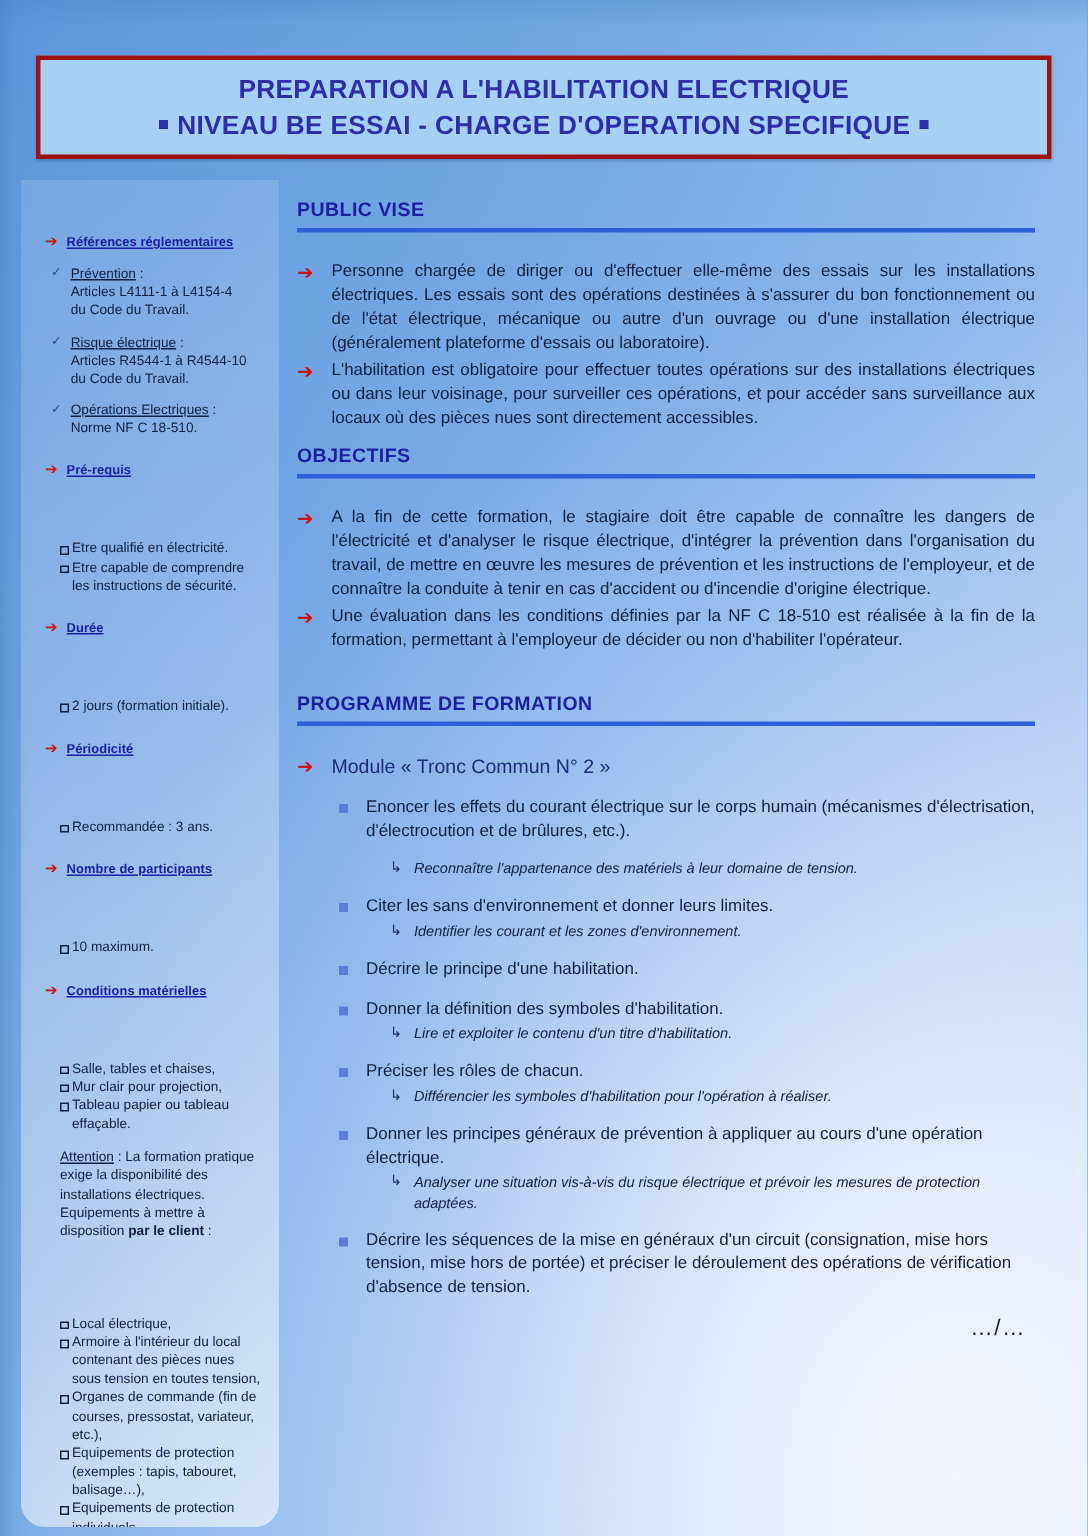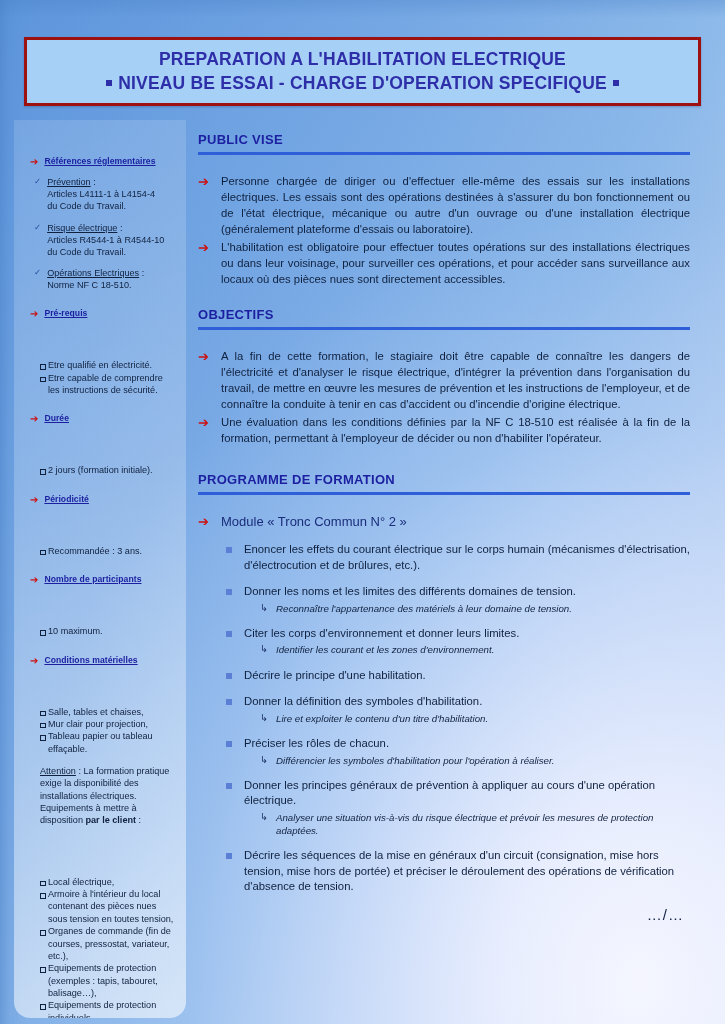--- a/index.html
+++ b/index.html
@@ -386,21 +386,21 @@
             <span class="arrow">➔</span>
             <span class="text">Personne chargée de diriger ou d'effectuer elle-même des essais sur les installations électriques. Les essais sont des opérations destinées à s'assurer du bon fonctionnement ou de l'état électrique, mécanique ou autre d'un ouvrage ou d'une installation électrique (généralement plateforme d'essais ou laboratoire).</span>
           </div>
           <div class="arrow-item">
             <span class="arrow">➔</span>
             <span class="text">L'habilitation est obligatoire pour effectuer toutes opérations sur des installations électriques ou dans leur voisinage, pour surveiller ces opérations, et pour accéder sans surveillance aux locaux où des pièces nues sont directement accessibles.</span>
           </div>
         </div>
     </div>
 
-    <div class="section" style="margin-top:20px;">
+    <div class="section" style="margin-top:9px;">
       <div class="section-title">OBJECTIFS</div>
       <div class="section-rule"></div>
       <div class="section-body" id="objectifs-body">
           <div class="arrow-item">
             <span class="arrow">➔</span>
             <span class="text">A la fin de cette formation, le stagiaire doit être capable de connaître les dangers de l'électricité et d'analyser le risque électrique, d'intégrer la prévention dans l'organisation du travail, de mettre en œuvre les mesures de prévention et les instructions de l'employeur, et de connaître la conduite à tenir en cas d'accident ou d'incendie d'origine électrique.</span>
           </div>
           <div class="arrow-item">
             <span class="arrow">➔</span>
             <span class="text">Une évaluation dans les conditions définies par la NF C 18-510 est réalisée à la fin de la formation, permettant à l'employeur de décider ou non d'habiliter l'opérateur.</span>
@@ -414,25 +414,24 @@
       <div class="section-body">
         <div class="module-head">
           <span class="arrow">➔</span>
           <span class="text">Module « Tronc Commun N° 2 »</span>
         </div>
         <div class="prog-list" id="programme-list">
             <div class="prog-item">
               <div class="prog-main">Enoncer les effets du courant électrique sur le corps humain (mécanismes d'électrisation, d'électrocution et de brûlures, etc.).</div>
             </div>
             <div class="prog-item">
-              <div class="prog-main">Donner les noms et les limites des différents domaines de tension.</div>
               <div class="prog-sub"><span class="hook">↳</span><span>Reconnaître l'appartenance des matériels à leur domaine de tension.</span></div>
             </div>
             <div class="prog-item">
-              <div class="prog-main">Citer les corps d'environnement et donner leurs limites.</div>
+              <div class="prog-main">Citer les sans d'environnement et donner leurs limites.</div>
               <div class="prog-sub"><span class="hook">↳</span><span>Identifier les courant et les zones d'environnement.</span></div>
             </div>
             <div class="prog-item">
               <div class="prog-main">Décrire le principe d'une habilitation.</div>
             </div>
             <div class="prog-item">
               <div class="prog-main">Donner la définition des symboles d'habilitation.</div>
               <div class="prog-sub"><span class="hook">↳</span><span>Lire et exploiter le contenu d'un titre d'habilitation.</span></div>
             </div>
             <div class="prog-item">

